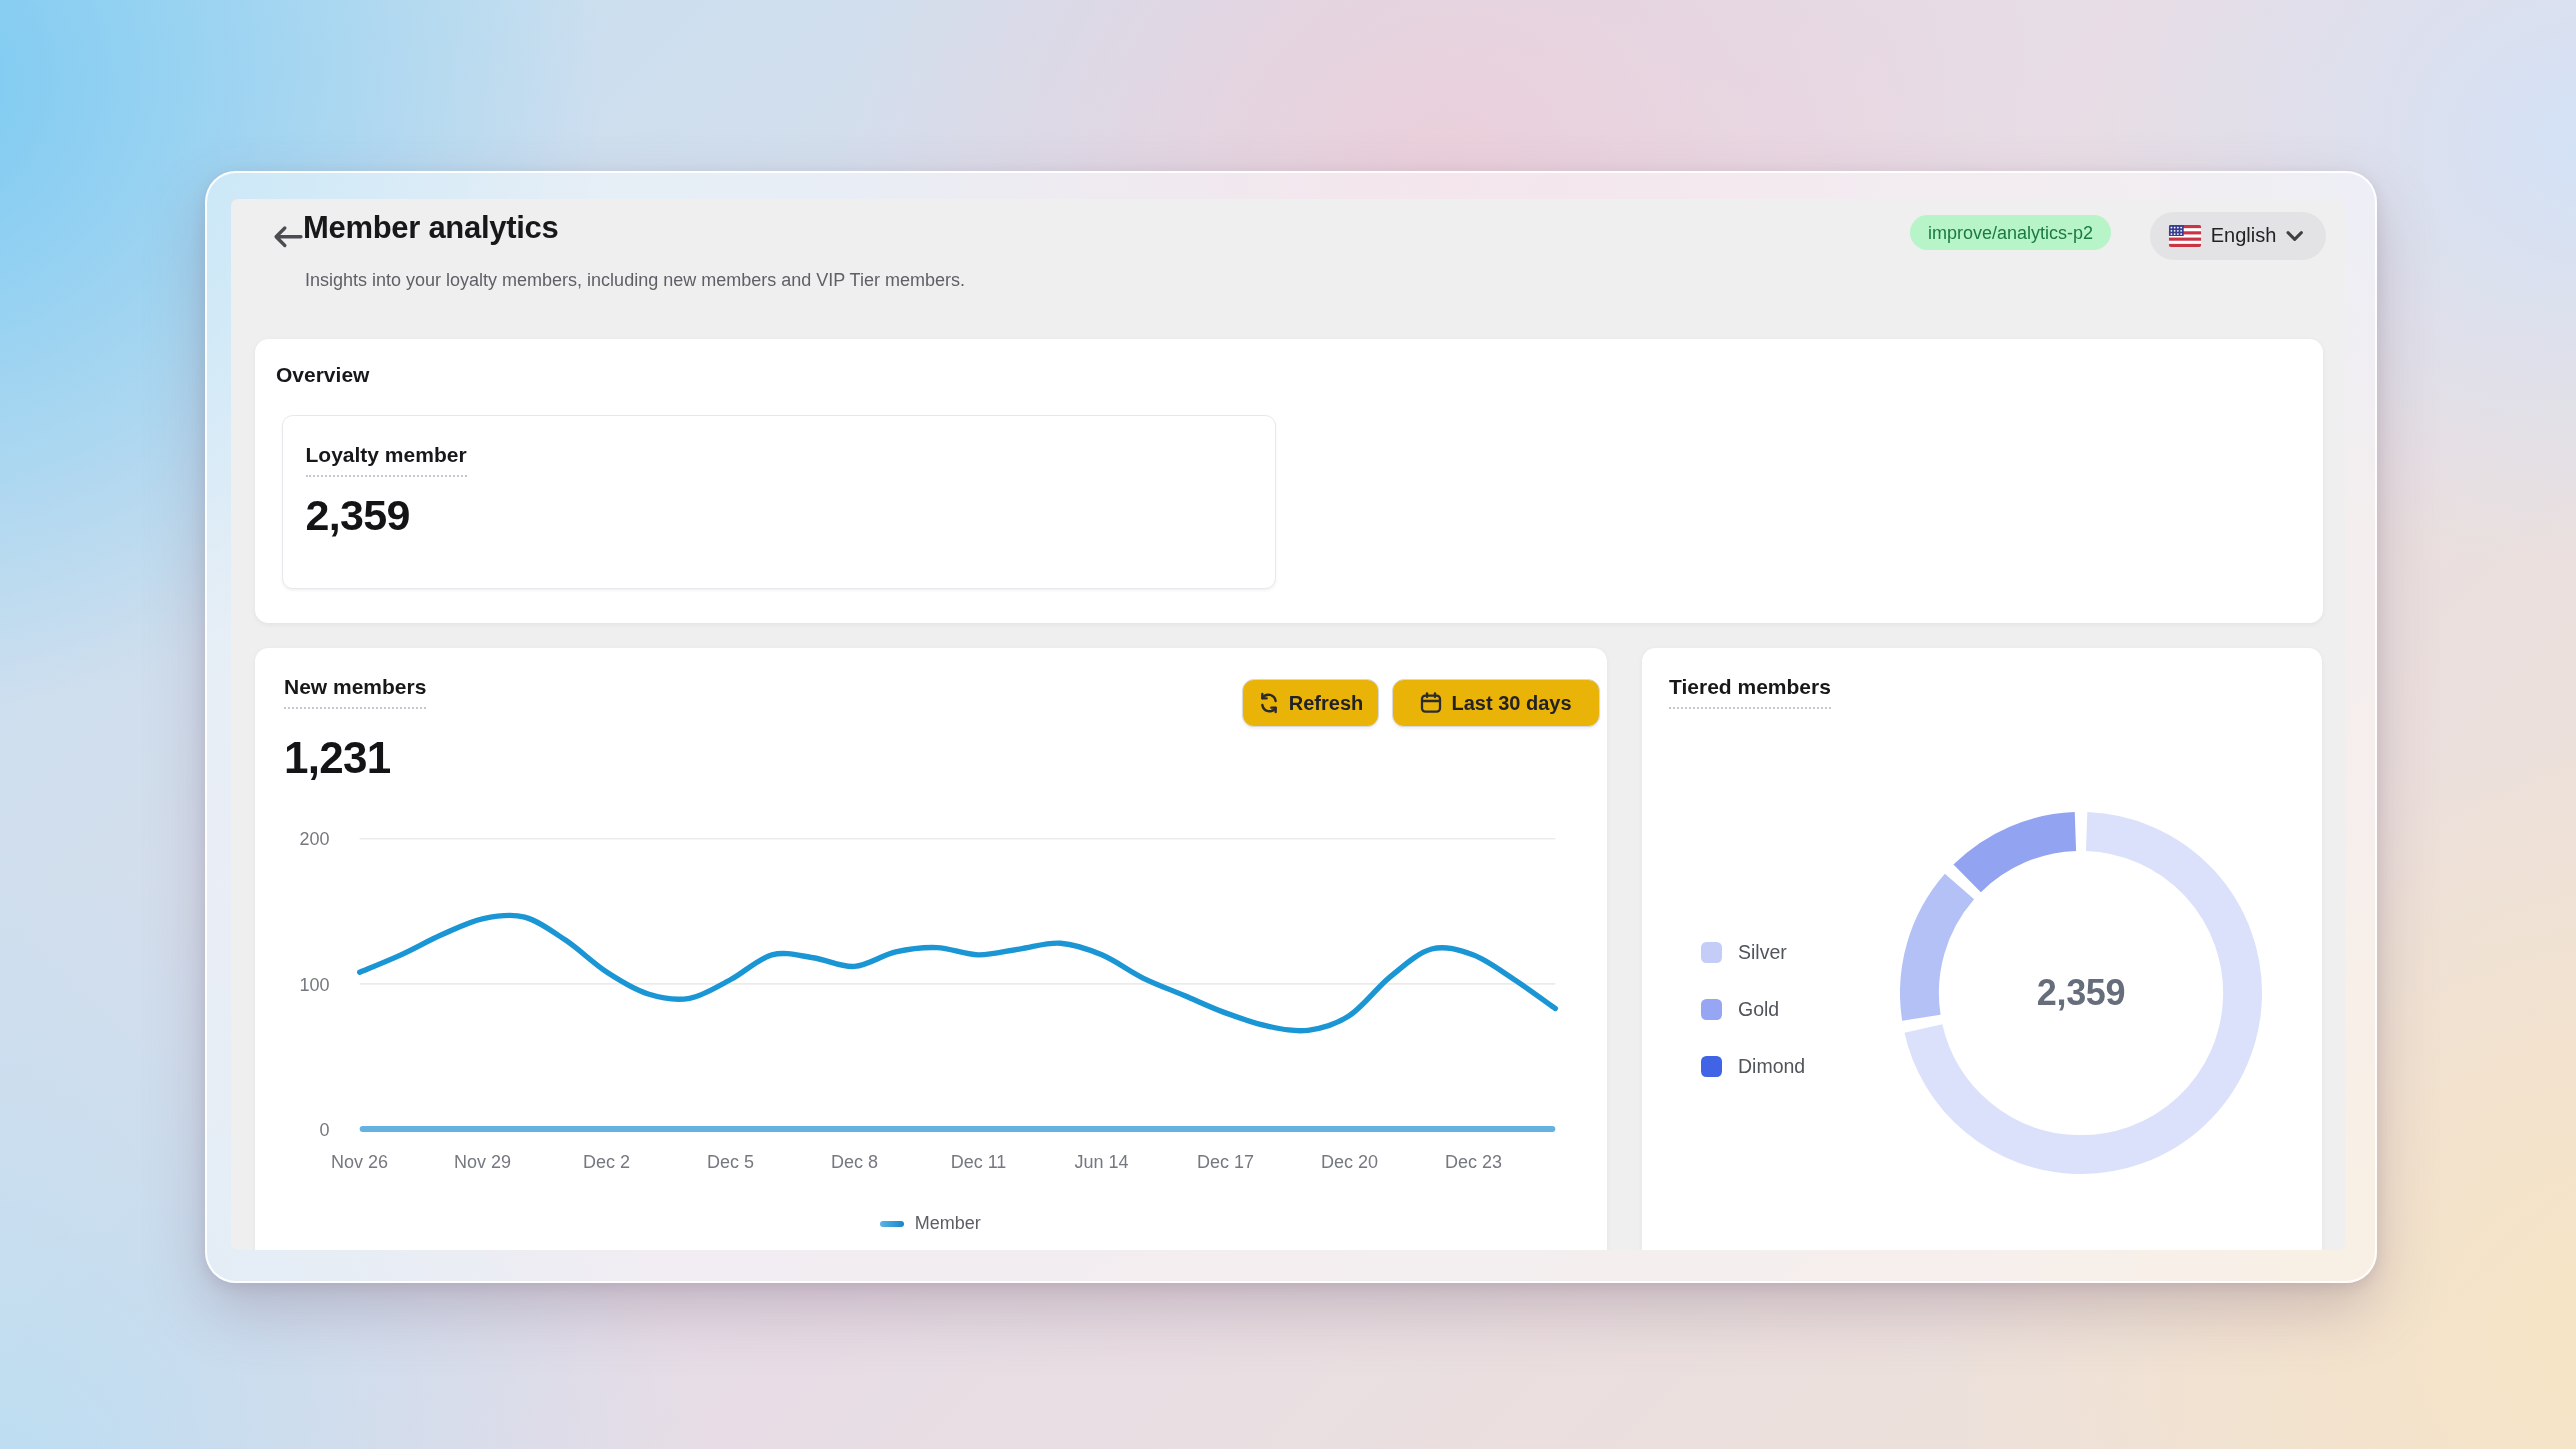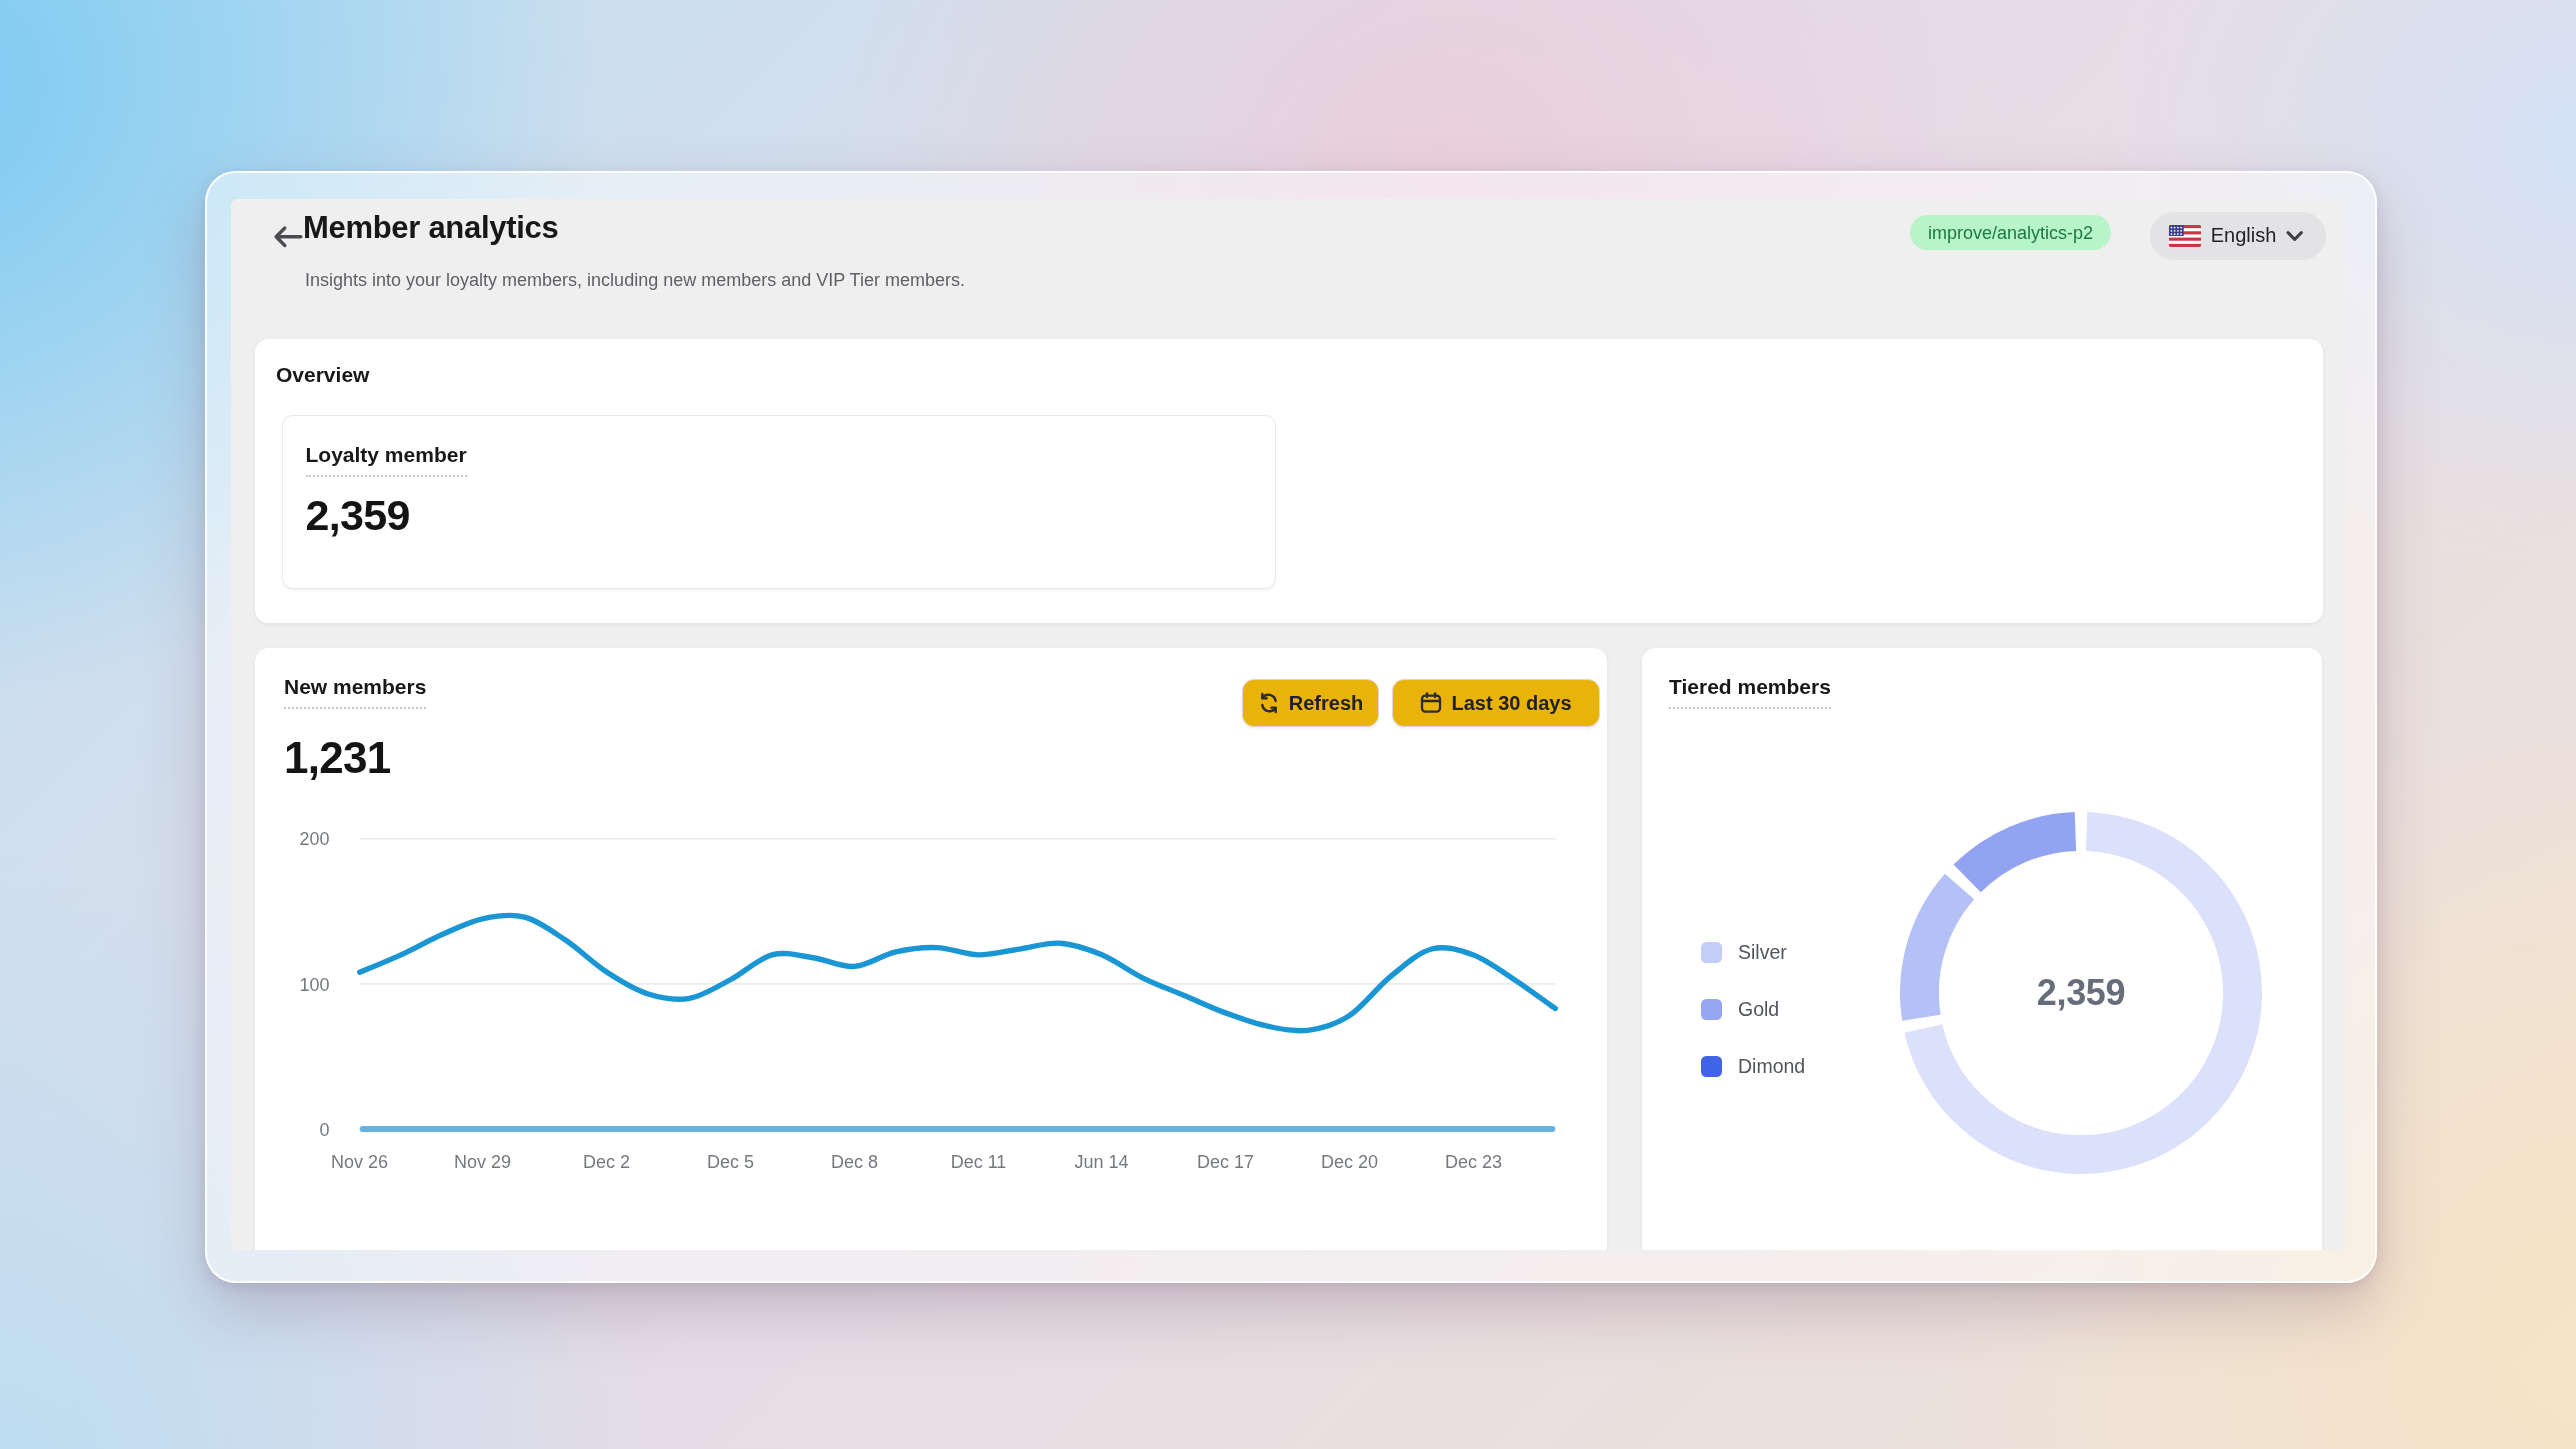--- a/index.html
+++ b/index.html
@@ -195,20 +195,24 @@
         <div class="xlabel" style="left: 352px; text-align: right;">Dec 2</div>
         <div class="xlabel" style="left: 476px;">Dec 5</div>
         <div class="xlabel" style="left: 600px;">Dec 8</div>
         <div class="xlabel" style="left: 724px;">Dec 11</div>
         <div class="xlabel" style="left: 847px;">Jun 14</div>
         <div class="xlabel" style="left: 971px;">Dec 17</div>
         <div class="xlabel" style="left: 1095px;">Dec 20</div>
         <div class="xlabel" style="left: 1219px;">Dec 23</div>
       </div>
 
+    <div class="line-legend">
+      <i class="legend-dash"></i>
+      <span>Member</span>
+    </div>
   </div>
 
   <div class="card card-tier">
     <span class="dotted-label card-title">Tiered members</span>
 
     <div class="tier-legend-row" style="top:293px">
       <i class="tier-swatch" id="sw0" style="background: rgb(195, 205, 247);"></i>
       <span>Silver</span>
     </div>
     <div class="tier-legend-row" style="top:350px">

